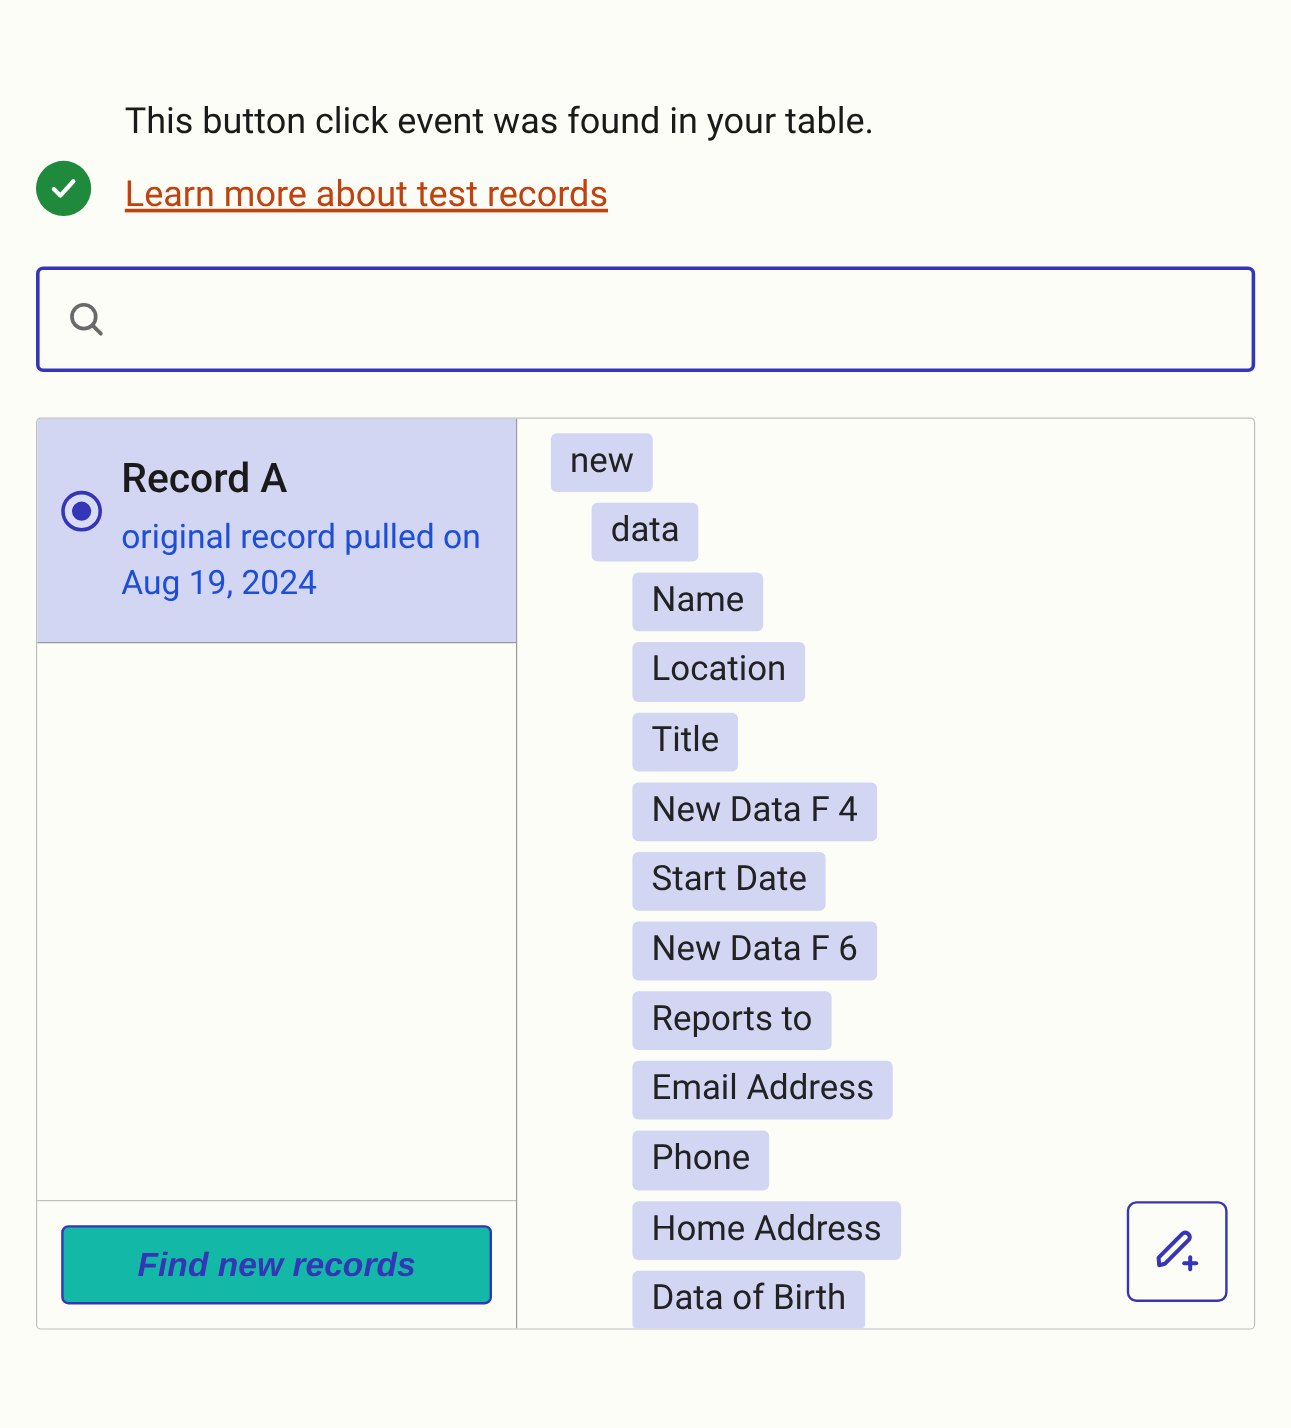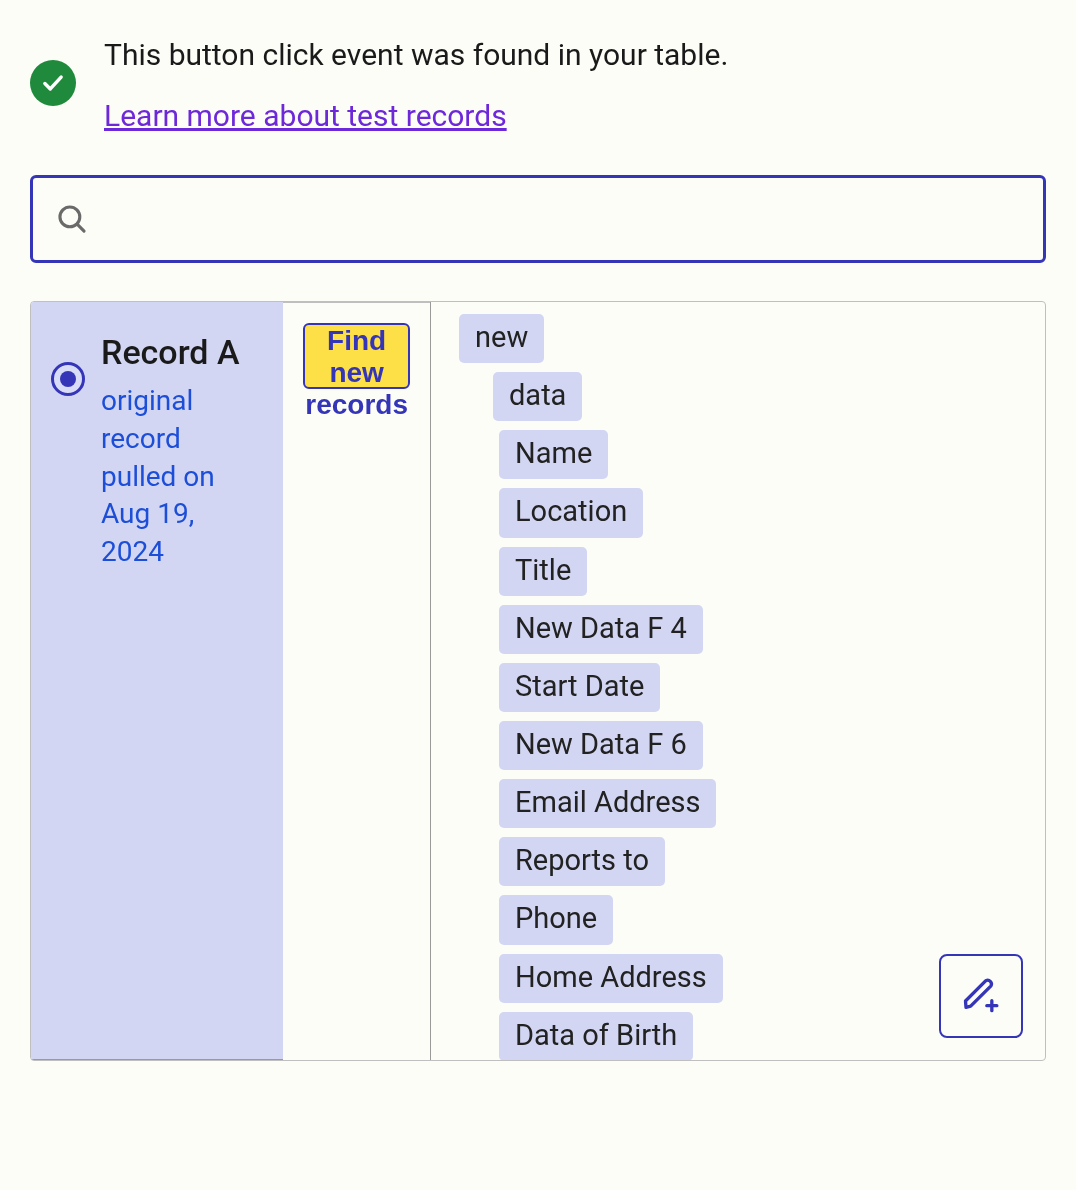--- a/index.html
+++ b/index.html
@@ -9,38 +9,39 @@
     background: #fdfdf8;
     color: #1a1a1a;
     padding: 34px 30px;
     width: 1076px;
   }
 
   
   .notification {
     display: flex;
     gap: 28px;
-    align-items: flex-start;
+    align-items: flex-end;
     margin-bottom: 42px;
+    margin-top: 47px;
   }
   .check-circle {
     width: 46px;
     height: 46px;
     border-radius: 50%;
     background: #1f8a3b;
     display: flex;
     align-items: center;
     justify-content: center;
     flex-shrink: 0;
     margin-top: 26px;
   }
   .check-circle svg { width: 26px; height: 26px; }
   .notif-text { font-size: 30px; line-height: 1.4; }
   .notif-link {
-    color: #6d28d9;
+    color: #c2410c;
     text-decoration: underline;
     font-size: 30px;
     display: inline-block;
     margin-top: 22px;
     cursor: pointer;
   }
 
   
   .search-wrap {
     border: 3px solid #3535b8;
@@ -71,20 +72,21 @@
     border-radius: 4px;
     height: 760px;
     overflow: hidden;
     background: #fdfdf8;
   }
   .left-col {
     width: 400px;
     flex-shrink: 0;
     border-right: 1px solid #9a9a9a;
     display: flex;
+    flex-direction: column;
   }
   .record-item {
     background: #d2d6f3;
     border-bottom: 1px solid #9a9a9a;
     padding: 30px 24px 30px 20px;
     display: flex;
     gap: 16px;
     align-items: flex-start;
     cursor: pointer;
   }
@@ -113,25 +115,26 @@
 
   .find-row {
     border-top: 1px solid #bfbfbf;
     padding: 20px;
   }
   .find-btn {
     width: 100%;
     height: 66px;
     border: 2px solid #3535b8;
     border-radius: 6px;
-    background: #fde047;
+    background: #14b8a6;
     color: #3535b8;
     font-size: 28px;
     font-weight: 600;
     cursor: pointer;
+    font-style: italic;
   }
 
   
   .right-col {
     flex: 1;
     position: relative;
     overflow: hidden;
   }
   .tree {
     padding: 12px 28px 20px 28px;
@@ -141,21 +144,21 @@
     background: #d2d6f3;
     border-radius: 5px;
     padding: 4px 16px 6px 16px;
     font-size: 29px;
     color: #222;
     margin-bottom: 9px;
     line-height: 1.35;
   }
   .lvl0 { margin-left: 0; text-align: right; }
   .lvl1 { margin-left: 34px; }
-  .lvl2 { margin-left: 40px; }
+  .lvl2 { margin-left: 68px; }
   .row { display: block; }
 
   .edit-btn {
     position: absolute;
     bottom: 22px;
     right: 22px;
     width: 84px;
     height: 84px;
     border: 2px solid #3535b8;
     border-radius: 8px;
@@ -211,22 +214,22 @@
   <div class="right-col">
     <div class="tree">
       <div class="row"><span class="tag lvl0">new</span></div>
       <div class="row"><span class="tag lvl1">data</span></div>
       <div class="row"><span class="tag lvl2">Name</span></div>
       <div class="row"><span class="tag lvl2">Location</span></div>
       <div class="row"><span class="tag lvl2">Title</span></div>
       <div class="row"><span class="tag lvl2">New Data F 4</span></div>
       <div class="row"><span class="tag lvl2">Start Date</span></div>
       <div class="row"><span class="tag lvl2">New Data F 6</span></div>
+      <div class="row"><span class="tag lvl2">Reports to</span></div>
       <div class="row"><span class="tag lvl2">Email Address</span></div>
-      <div class="row"><span class="tag lvl2">Reports to</span></div>
       <div class="row"><span class="tag lvl2">Phone</span></div>
       <div class="row"><span class="tag lvl2">Home Address</span></div>
       <div class="row"><span class="tag lvl2">Data of Birth</span></div>
 
     </div>
 
     <div class="edit-btn">
       <span>
         <svg viewBox="0 0 24 24" fill="none" stroke="#3535b8" stroke-width="2" stroke-linecap="round" stroke-linejoin="round">
           <path d="M3 20 L5.8 19.3 L18 7.1 a2.3 2.3 0 0 0 -3.1 -3.1 L2.7 16.2 Z"></path>

